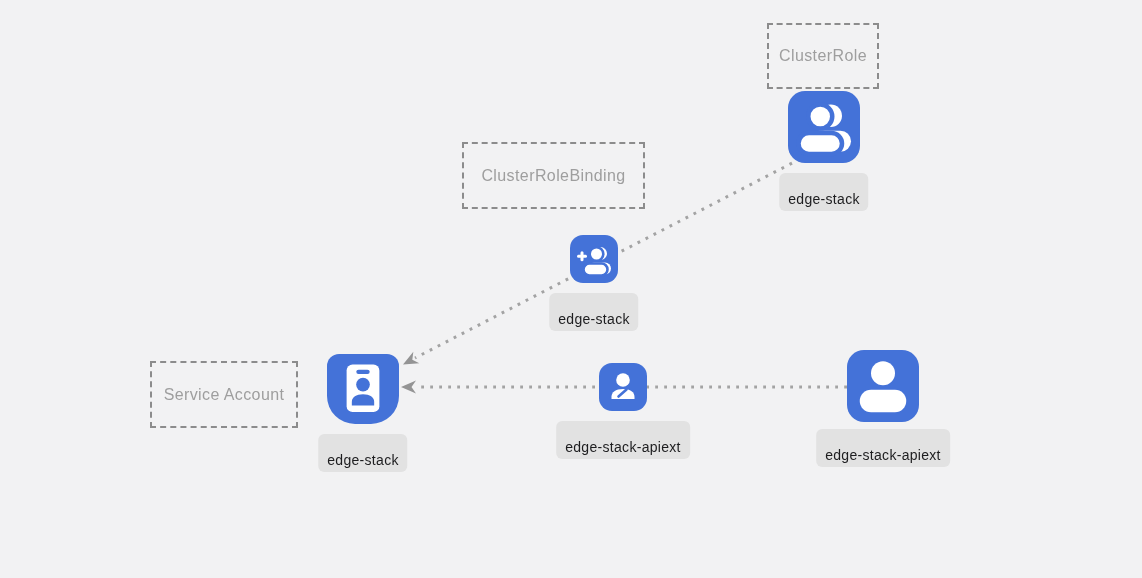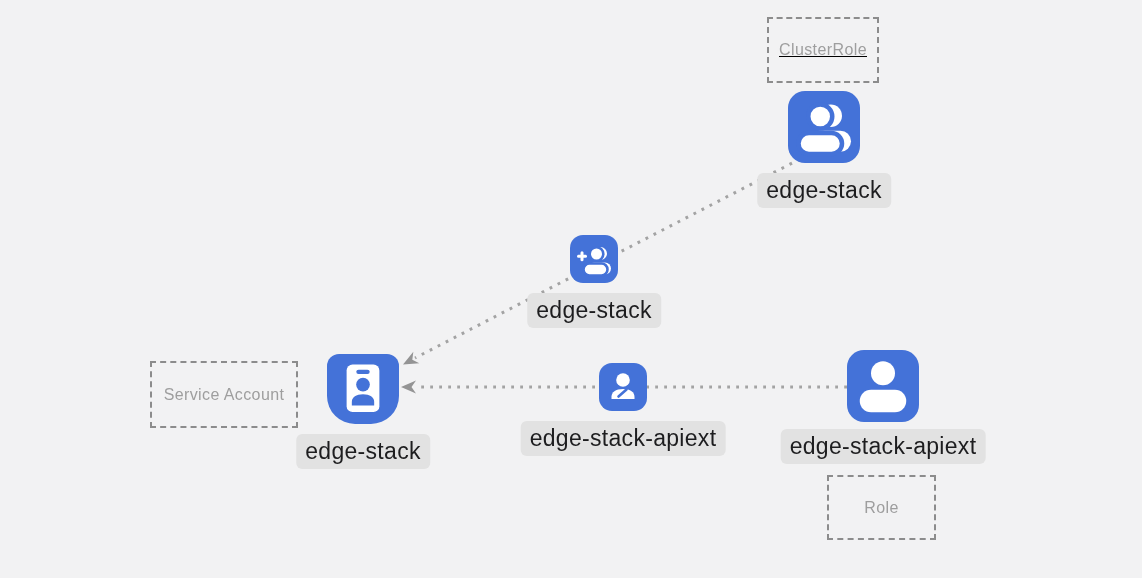--- a/index.html
+++ b/index.html
@@ -55,30 +55,30 @@
   }
   .icon-lg { width: 72px; height: 72px; border-radius: 17px; }
   .icon-sm { width: 48px; height: 48px; border-radius: 13px; }
   .icon-badge { width: 72px; height: 70px; border-radius: 12px 12px 28px 28px; }
   .node-icon svg { display: block; }
   .chip {
     position: absolute;
     transform: translateX(-50%);
     background: var(--chip-bg);
     color: var(--chip-text);
-    font-size: 23px;
+    font-size: 14px;
     letter-spacing: 0.3px;
-    padding: 4px 9px 4px 9px;
+    padding: 18px 9px 4px 9px;
     border-radius: 6px;
     white-space: nowrap;
     z-index: 3;
   }
 
   
-  #box-clusterrole        { left: 767px; top: 17px;  width: 112px; height: 66px; text-decoration: underline; }
+  #box-clusterrole        { left: 767px; top: 23px;  width: 112px; height: 66px; }
   #box-clusterrolebinding { left: 462px; top: 142px; width: 183px; height: 67px; }
   #box-serviceaccount     { left: 150px; top: 361px; width: 148px; height: 67px; align-items: center; }
   #box-rolebinding        { left: 571px; top: 473px; width: 110px; height: 67px; }
   #box-role               { left: 827px; top: 475px; width: 109px; height: 65px; }
 
   #icon-clusterrole        { left: 788px; top: 91px; }
   #icon-clusterrolebinding { left: 570px; top: 235px; }
   #icon-serviceaccount     { left: 327px; top: 354px; }
   #icon-rolebinding        { left: 599px; top: 363px; }
   #icon-role               { left: 847px; top: 350px; }
@@ -97,25 +97,25 @@
   <svg id="edges" width="1142" height="578" viewBox="0 0 1142 578">
     <line x1="800" y1="159" x2="415" y2="358" stroke="#a3a3a3" stroke-width="3" stroke-dasharray="2.8 6.2"></line>
     <path d="M0 0 L-15 -6.5 L-10.5 0 L-15 6.5 Z" fill="#949494" transform="translate(403,364.5) rotate(152.6)"></path>
     <line x1="856" y1="387" x2="417" y2="387" stroke="#a3a3a3" stroke-width="3" stroke-dasharray="2.8 6.2"></line>
     <path d="M0 0 L-15 -6.5 L-10.5 0 L-15 6.5 Z" fill="#949494" transform="translate(401,387) rotate(180)"></path>
   </svg>
 
   <div class="typebox" id="box-clusterrole">
     <span>ClusterRole</span>
   </div>
+  <div class="typebox" id="box-clusterrolebinding">
+    <span>ClusterRoleBinding</span>
+  </div>
   <div class="typebox" id="box-serviceaccount">
     <span>Service Account</span>
-  </div>
-  <div class="typebox" id="box-role">
-    <span>Role</span>
   </div>
 
   <div class="node-icon icon-lg" id="icon-clusterrole">
     <svg width="72" height="72" viewBox="0 0 48 48">
       <g fill="#ffffff">
         <circle cx="28.5" cy="16.5" r="7.5"></circle>
         <rect x="14" y="26.5" width="28" height="14" rx="7"></rect>
       </g>
       <g fill="#ffffff" stroke="#4472d8" stroke-width="3">
         <rect x="7" y="28" width="29" height="14" rx="7"></rect>

